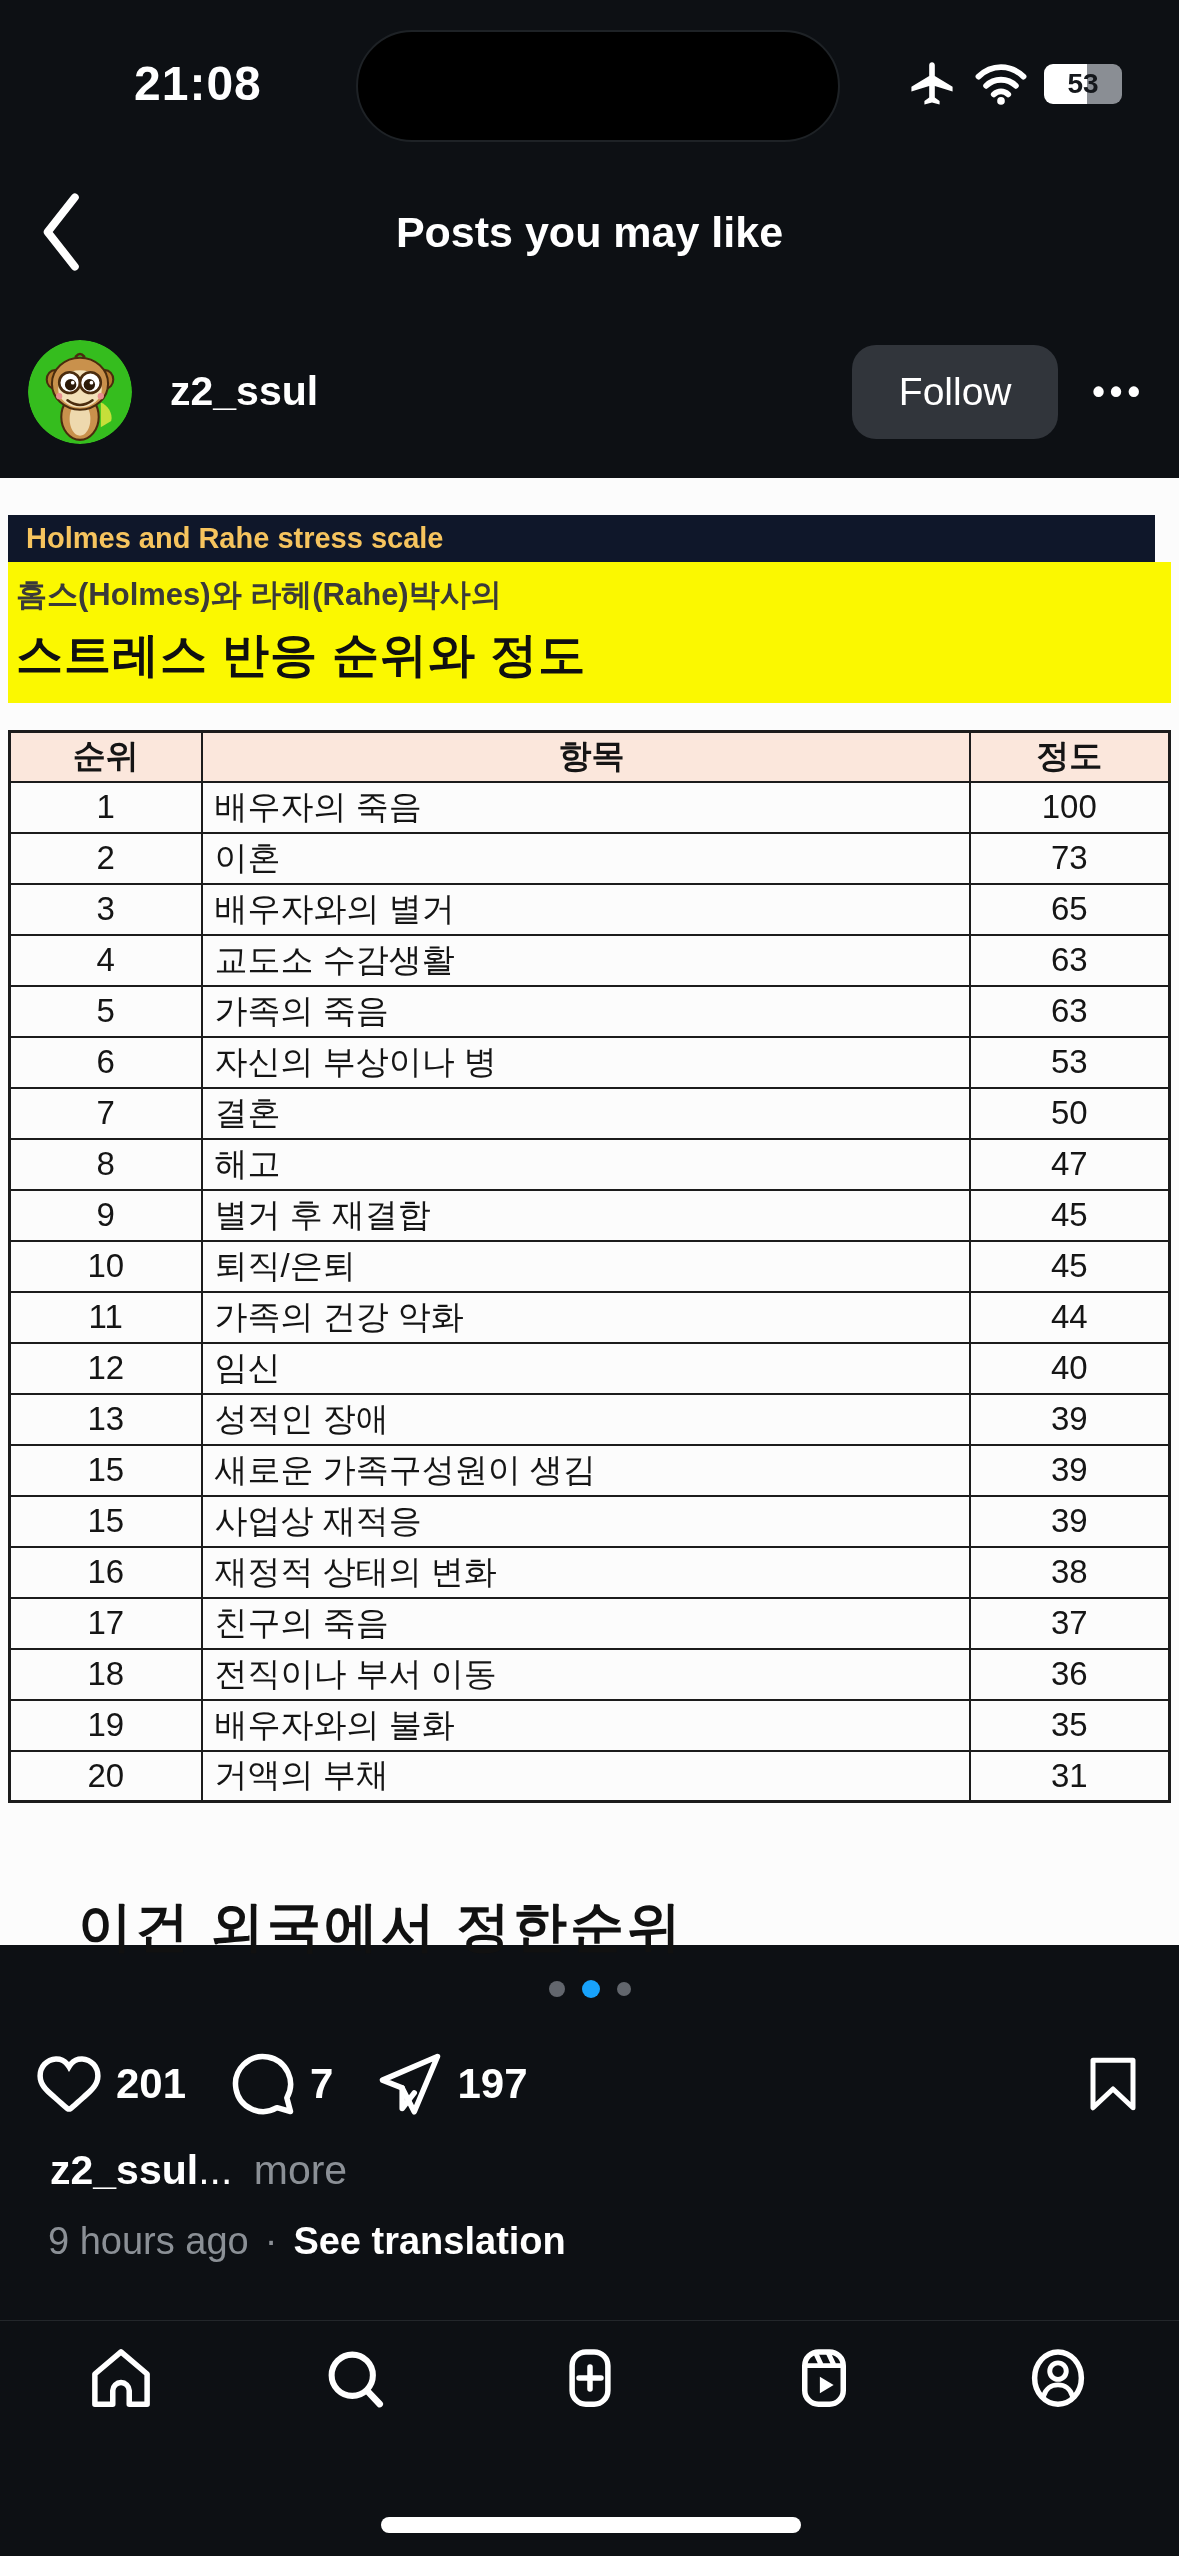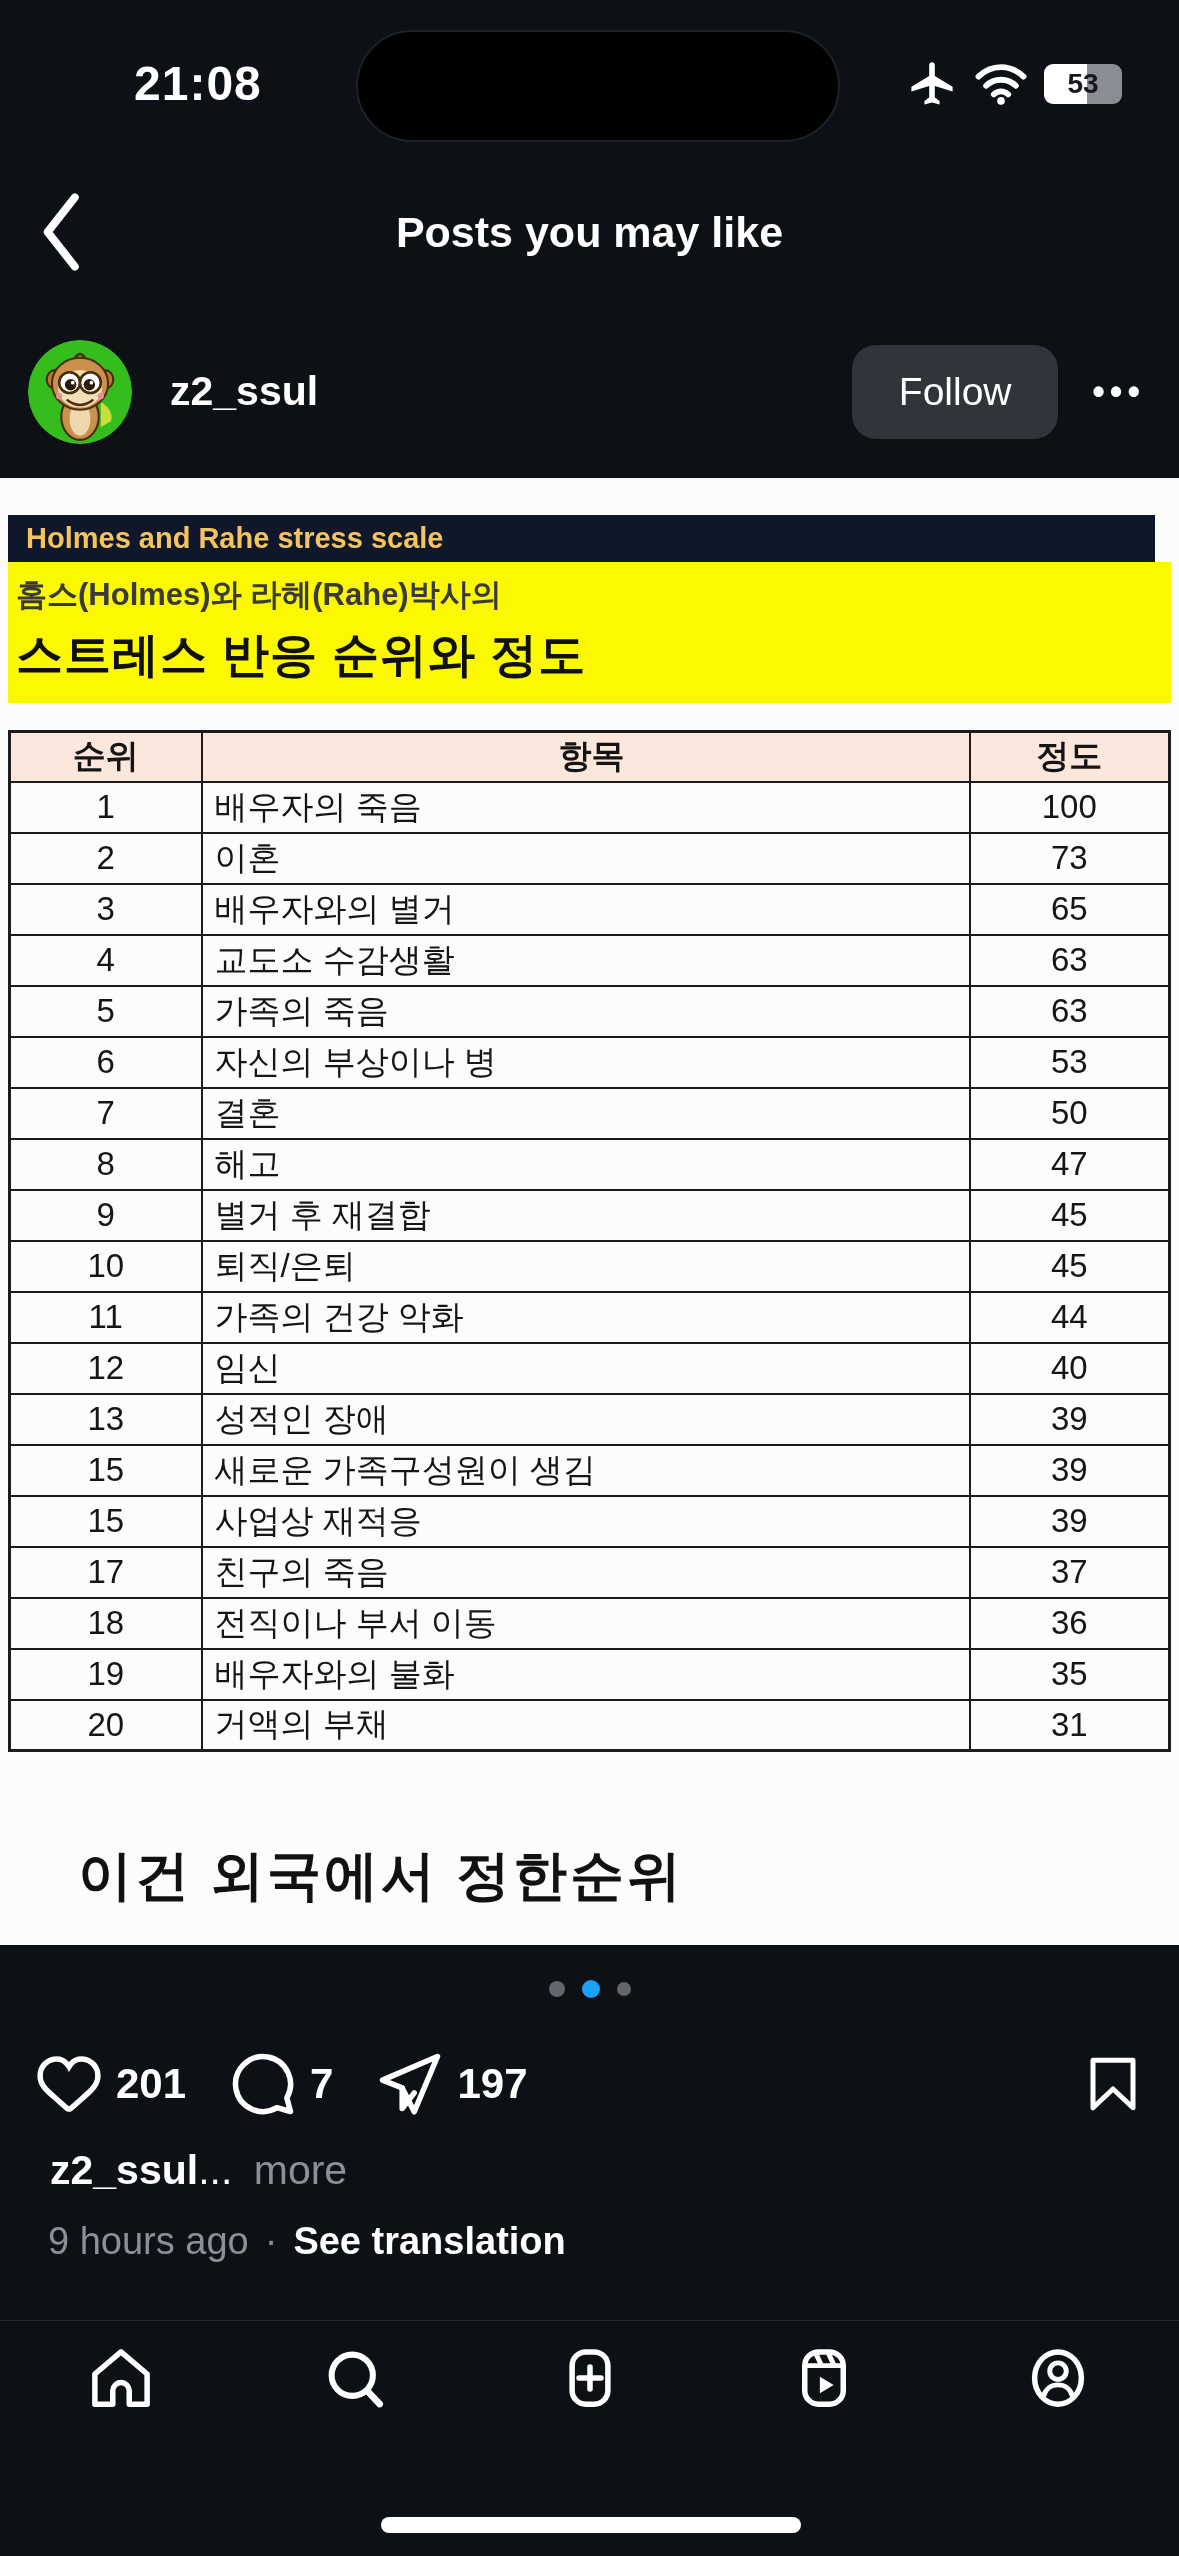--- a/index.html
+++ b/index.html
@@ -213,20 +213,25 @@
           <td class="col-rank">15</td>
           <td class="col-item">새로운 가족구성원이 생김</td>
           <td class="col-score">39</td>
         </tr>
         <tr>
           <td class="col-rank">15</td>
           <td class="col-item">사업상 재적응</td>
           <td class="col-score">39</td>
         </tr>
         <tr>
+          <td class="col-rank">16</td>
+          <td class="col-item">재정적 상태의 변화</td>
+          <td class="col-score">38</td>
+        </tr>
+        <tr>
           <td class="col-rank">17</td>
           <td class="col-item">친구의 죽음</td>
           <td class="col-score">37</td>
         </tr>
         <tr>
           <td class="col-rank">18</td>
           <td class="col-item">전직이나 부서 이동</td>
           <td class="col-score">36</td>
         </tr>
         <tr>

